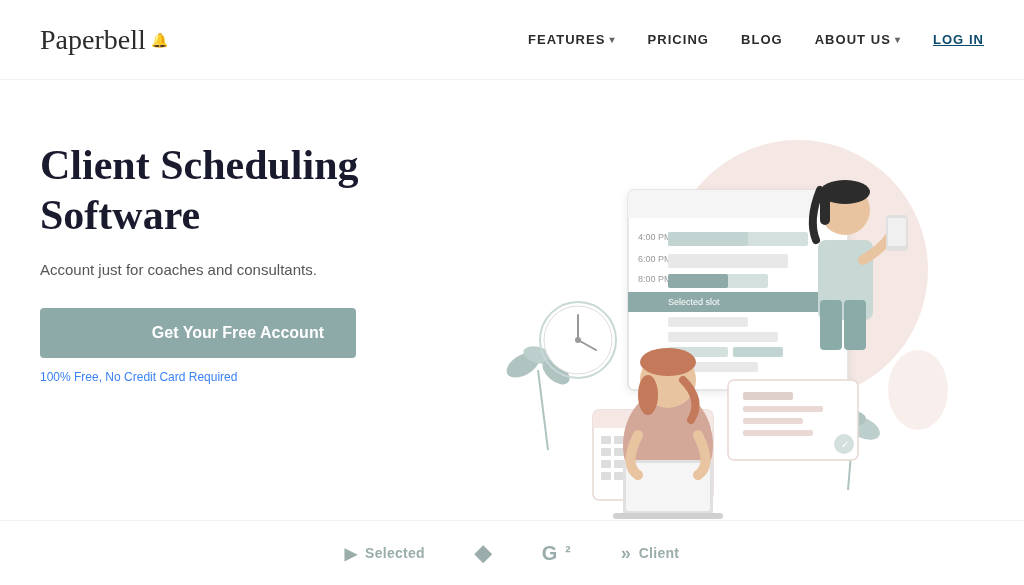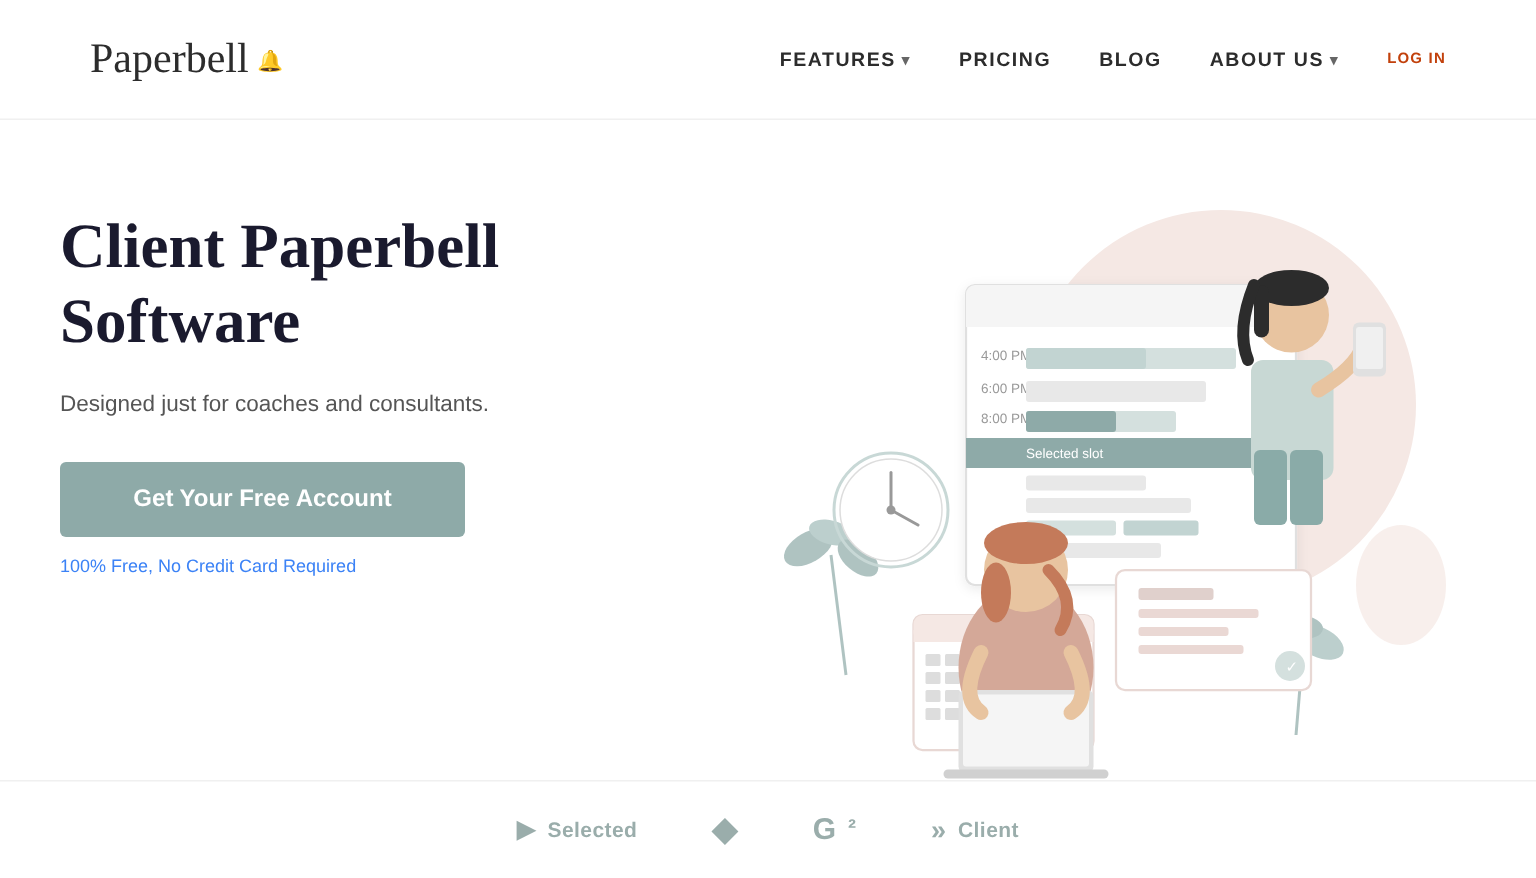--- a/index.html
+++ b/index.html
@@ -10,21 +10,21 @@
       width: 1024px;
       height: 585px;
       overflow: hidden;
       position: relative;
     }
 
     
     header {
       display: flex;
       align-items: center;
-      padding: 0 60px;
+      padding: 0 40px;
       height: 80px;
       border-bottom: 1px solid #f0f0f0;
     }
 
     .logo {
       font-family: 'Brush Script MT', cursive;
       font-size: 28px;
       color: #2c2c2c;
       margin-right: auto;
       display: flex;
@@ -51,26 +51,27 @@
       gap: 4px;
     }
 
     .nav-item .chevron {
       font-size: 10px;
       color: #666;
     }
 
     .nav-login {
       font-family: 'Arial', sans-serif;
-      font-size: 10px;
+      font-size: 13px;
       font-weight: 700;
       letter-spacing: 0.08em;
-      color: #c2410c;
+      color: #0c4a6e;
       text-transform: uppercase;
       cursor: pointer;
+      text-decoration: underline;
     }
 
     .nav-cta {
       font-family: 'Georgia', serif;
       font-style: italic;
       font-size: 16px;
       font-weight: 700;
       color: #2c2c2c;
       cursor: pointer;
     }
@@ -109,40 +110,41 @@
       color: #fff;
       border: none;
       padding: 16px 32px;
       font-size: 16px;
       font-family: 'Arial', sans-serif;
       font-weight: 600;
       border-radius: 4px;
       cursor: pointer;
       margin-bottom: 12px;
       display: block;
-      width: 270px;
+      width: 316px;
+      text-align: right;
     }
 
     .cta-note {
       font-family: 'Arial', sans-serif;
       font-size: 12px;
       color: #3b82f6;
     }
 
     
     .hero-right {
       flex: 1;
       position: relative;
       height: 400px;
     }
 
     
     .illustration-container {
       position: absolute;
-      right: 0;
+      right: 16px;
       top: -10px;
       width: 520px;
       height: 420px;
     }
 
     
     .footer-logos {
       display: flex;
       justify-content: center;
       align-items: center;
@@ -201,22 +203,22 @@
       <span class="chevron">▾</span>
     </div>
     <div class="nav-login">
       <span>LOG IN</span>
     </div>
   </nav>
 </header>
 
 <main>
   <div class="hero-left">
-    <h1 class="hero-title">Client Paperbell Software</h1>
-    <p class="hero-subtitle">Designed just for coaches and consultants.</p>
+    <h1 class="hero-title">Client Scheduling Software</h1>
+    <p class="hero-subtitle">Account just for coaches and consultants.</p>
     <button class="cta-button">Get Your Free Account</button>
     <p class="cta-note">100% Free, No Credit Card Required</p>
   </div>
 
   <div class="hero-right">
     <div class="illustration-container">
       <svg viewBox="0 0 520 420" width="520" height="420" xmlns="http://www.w3.org/2000/svg">
 
         <circle cx="350" cy="160" r="130" class="illus-bg-circle"></circle>
 

